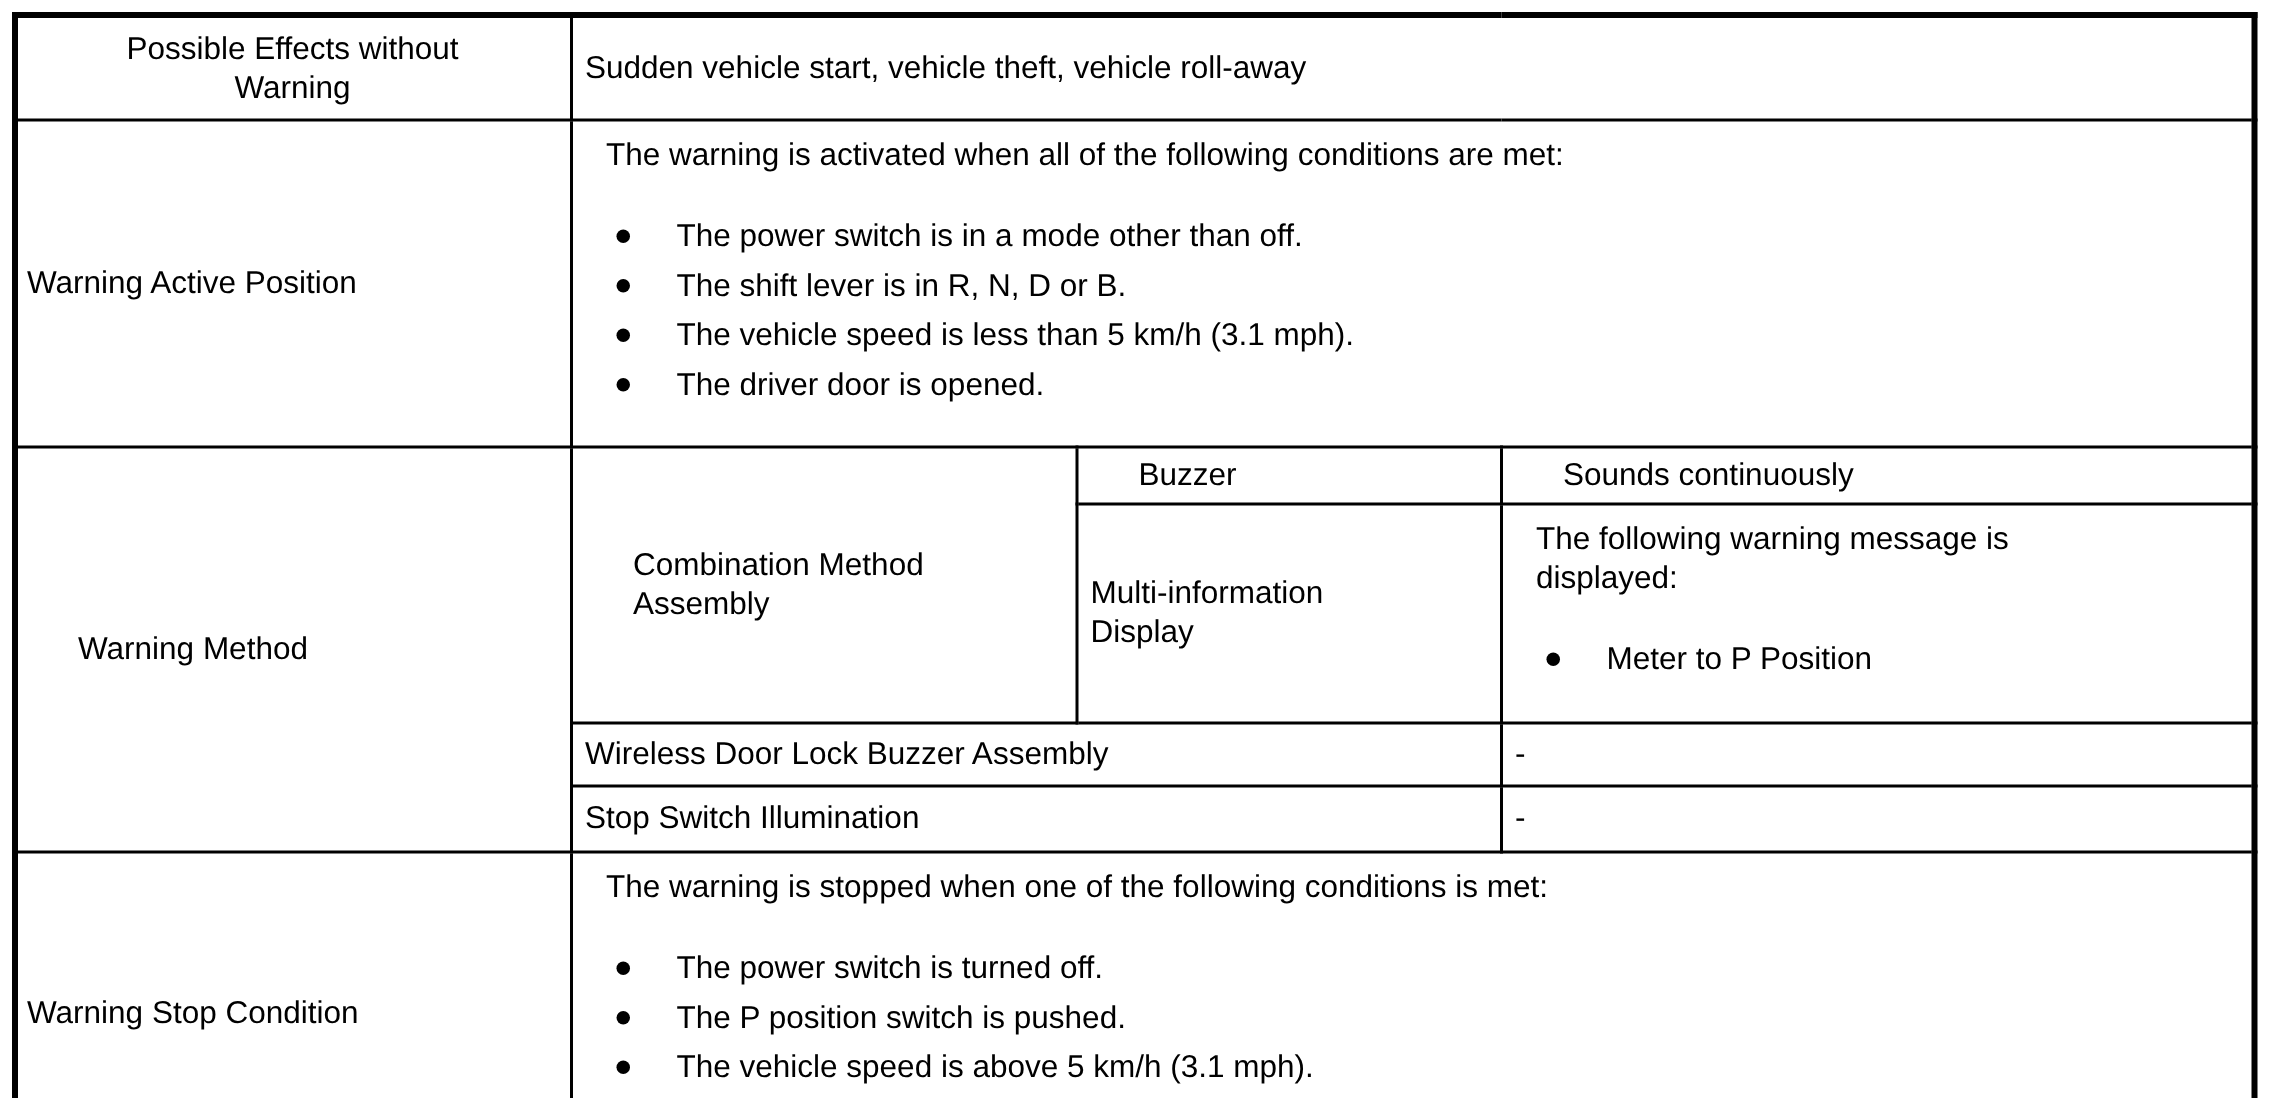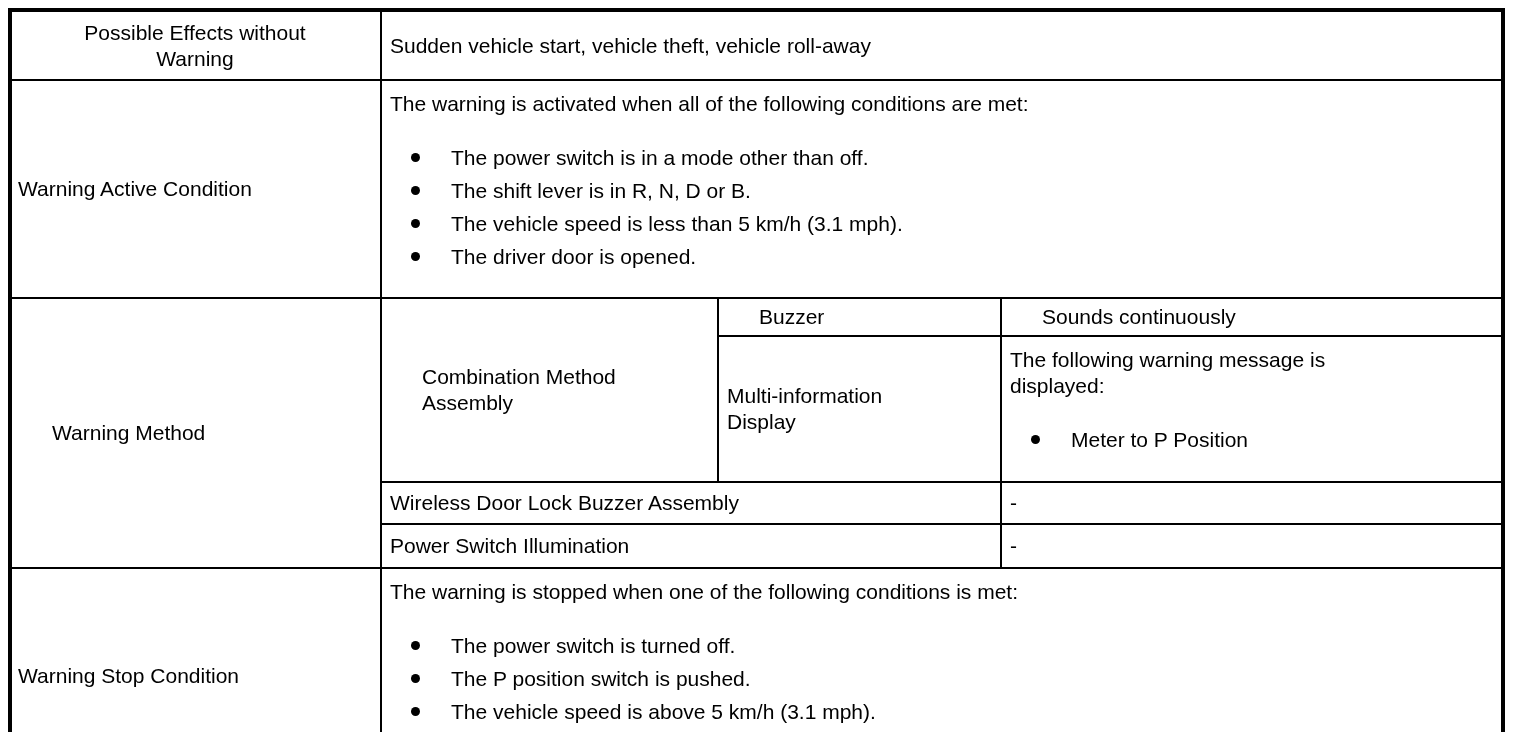--- a/index.html
+++ b/index.html
@@ -40,20 +40,21 @@
     max-width: 280px;
     margin: 0 auto;
     line-height: 26px;
   }
   td.content-cell {
     vertical-align: top;
     padding: 10px 8px 8px 8px;
   }
   .intro {
     line-height: 26px;
+    margin-left: 14px;
   }
   .mid-intro {
     max-width: 360px;
   }
   .cm-label {
     max-width: 230px;
     line-height: 26px;
   }
   .mid-label {
     max-width: 200px;
@@ -103,21 +104,21 @@
     <td class="label-cell center-cell">
       <div class="pe-label">Possible Effects without Warning</div>
     </td>
     <td colspan="3">
       <span>Sudden vehicle start, vehicle theft, vehicle roll-away</span>
     </td>
   </tr>
 
   <tr class="r2">
     <td class="label-cell">
-      <span>Warning Active Condition</span>
+      <span>Warning Active Position</span>
     </td>
     <td colspan="3" class="content-cell">
       <div class="intro">The warning is activated when all of the following conditions are met:</div>
       <ul class="bullets">
         <li>
           <span class="bullet-dot"></span>
           <span>The power switch is in a mode other than off.</span>
         </li>
         <li>
           <span class="bullet-dot"></span>
@@ -169,21 +170,21 @@
     <td colspan="2">
       <span>Wireless Door Lock Buzzer Assembly</span>
     </td>
     <td>
       <span>-</span>
     </td>
   </tr>
 
   <tr class="r3d">
     <td colspan="2">
-      <span>Power Switch Illumination</span>
+      <span>Stop Switch Illumination</span>
     </td>
     <td>
       <span>-</span>
     </td>
   </tr>
 
   <tr class="r4">
     <td class="label-cell">
       <span>Warning Stop Condition</span>
     </td>

